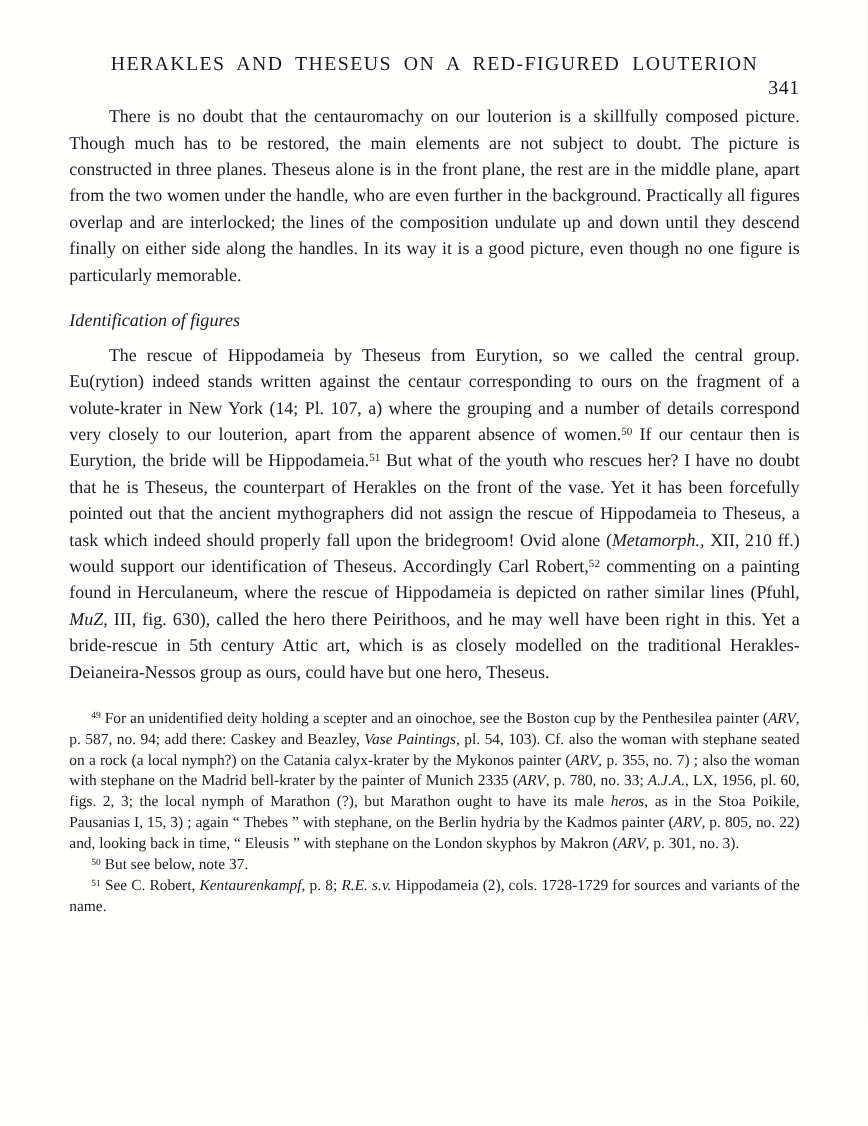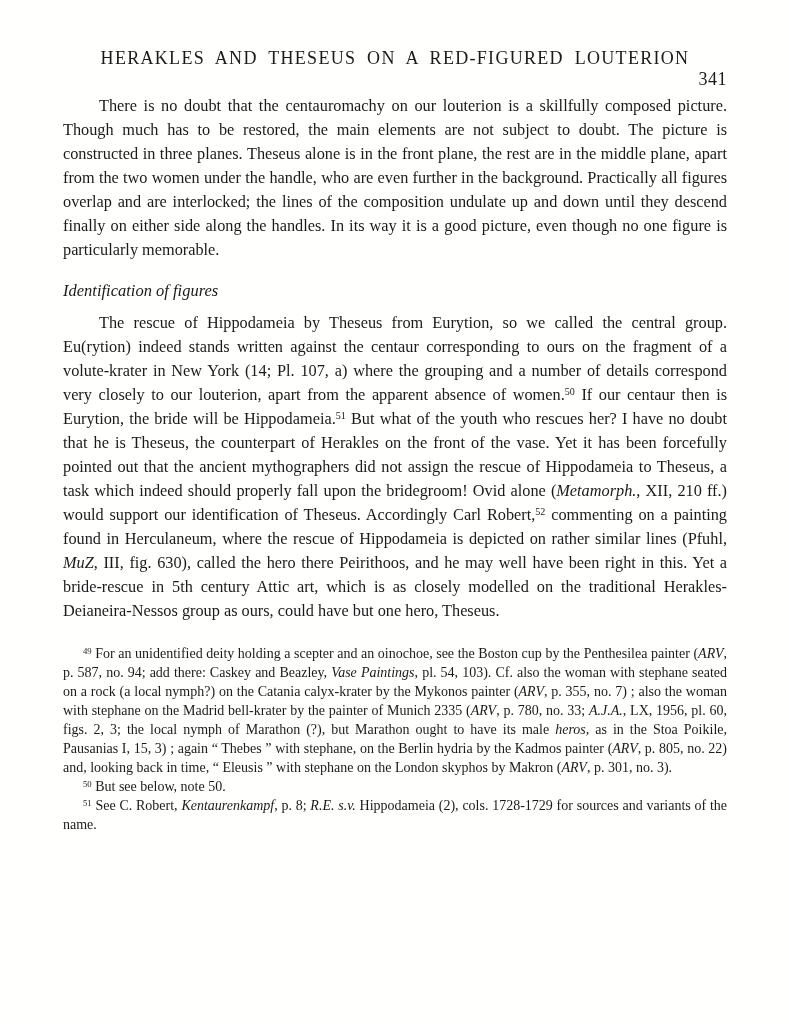--- a/index.html
+++ b/index.html
@@ -76,16 +76,16 @@
   </header>
 
   <main id="body-container" class="body-text">
       <p class="paragraph indent"><span>There is no doubt that the centauromachy on our louterion is a skillfully composed picture. Though much has to be restored, the main elements are not subject to doubt. The picture is constructed in three planes. Theseus alone is in the front plane, the rest are in the middle plane, apart from the two women under the handle, who are even further in the background. Practically all figures overlap and are interlocked; the lines of the composition undulate up and down until they descend finally on either side along the handles. In its way it is a good picture, even though no one figure is particularly memorable.</span></p>
       <h2 class="section-heading">Identification of figures</h2>
       <p class="paragraph indent"><span>The rescue of Hippodameia by Theseus from Eurytion, so we called the central group. Eu(rytion) indeed stands written against the centaur corresponding to ours on the fragment of a volute-krater in New York (14; Pl. 107, a) where the grouping and a number of details correspond very closely to our louterion, apart from the apparent absence of women.</span><sup class="fn-ref">50</sup><span> If our centaur then is Eurytion, the bride will be Hippodameia.</span><sup class="fn-ref">51</sup><span> But what of the youth who rescues her? I have no doubt that he is Theseus, the counterpart of Herakles on the front of the vase. Yet it has been forcefully pointed out that the ancient mythographers did not assign the rescue of Hippodameia to Theseus, a task which indeed should properly fall upon the bridegroom! Ovid alone (</span><em>Metamorph.</em><span>, XII, 210 ff.) would support our identification of Theseus. Accordingly Carl Robert,</span><sup class="fn-ref">52</sup><span> commenting on a painting found in Herculaneum, where the rescue of Hippodameia is depicted on rather similar lines (Pfuhl, </span><em>MuZ</em><span>, III, fig. 630), called the hero there Peirithoos, and he may well have been right in this. Yet a bride-rescue in 5th century Attic art, which is as closely modelled on the traditional Herakles-Deianeira-Nessos group as ours, could have but one hero, Theseus.</span></p>
     </main>
 
   <section id="footnotes-container" class="footnotes">
       <p class="footnote"><sup class="fn-ref">49</sup><span> For an unidentified deity holding a scepter and an oinochoe, see the Boston cup by the Penthesilea painter (</span><em>ARV</em><span>, p. 587, no. 94; add there: Caskey and Beazley, </span><em>Vase Paintings</em><span>, pl. 54, 103). Cf. also the woman with stephane seated on a rock (a local nymph?) on the Catania calyx-krater by the Mykonos painter (</span><em>ARV</em><span>, p. 355, no. 7) ; also the woman with stephane on the Madrid bell-krater by the painter of Munich 2335 (</span><em>ARV</em><span>, p. 780, no. 33; </span><em>A.J.A.</em><span>, LX, 1956, pl. 60, figs. 2, 3; the local nymph of Marathon (?), but Marathon ought to have its male </span><em>heros</em><span>, as in the Stoa Poikile, Pausanias I, 15, 3) ; again “ Thebes ” with stephane, on the Berlin hydria by the Kadmos painter (</span><em>ARV</em><span>, p. 805, no. 22) and, looking back in time, “ Eleusis ” with stephane on the London skyphos by Makron (</span><em>ARV</em><span>, p. 301, no. 3).</span></p>
-      <p class="footnote"><sup class="fn-ref">50</sup><span> But see below, note 50.</span></p>
+      <p class="footnote"><sup class="fn-ref">50</sup><span> But see below, note 37.</span></p>
       <p class="footnote"><sup class="fn-ref">51</sup><span> See C. Robert, </span><em>Kentaurenkampf</em><span>, p. 8; </span><em>R.E. s.v.</em><span> Hippodameia (2), cols. 1728-1729 for sources and variants of the name.</span></p>
     </section>
 </div>
 
 </body></html>

